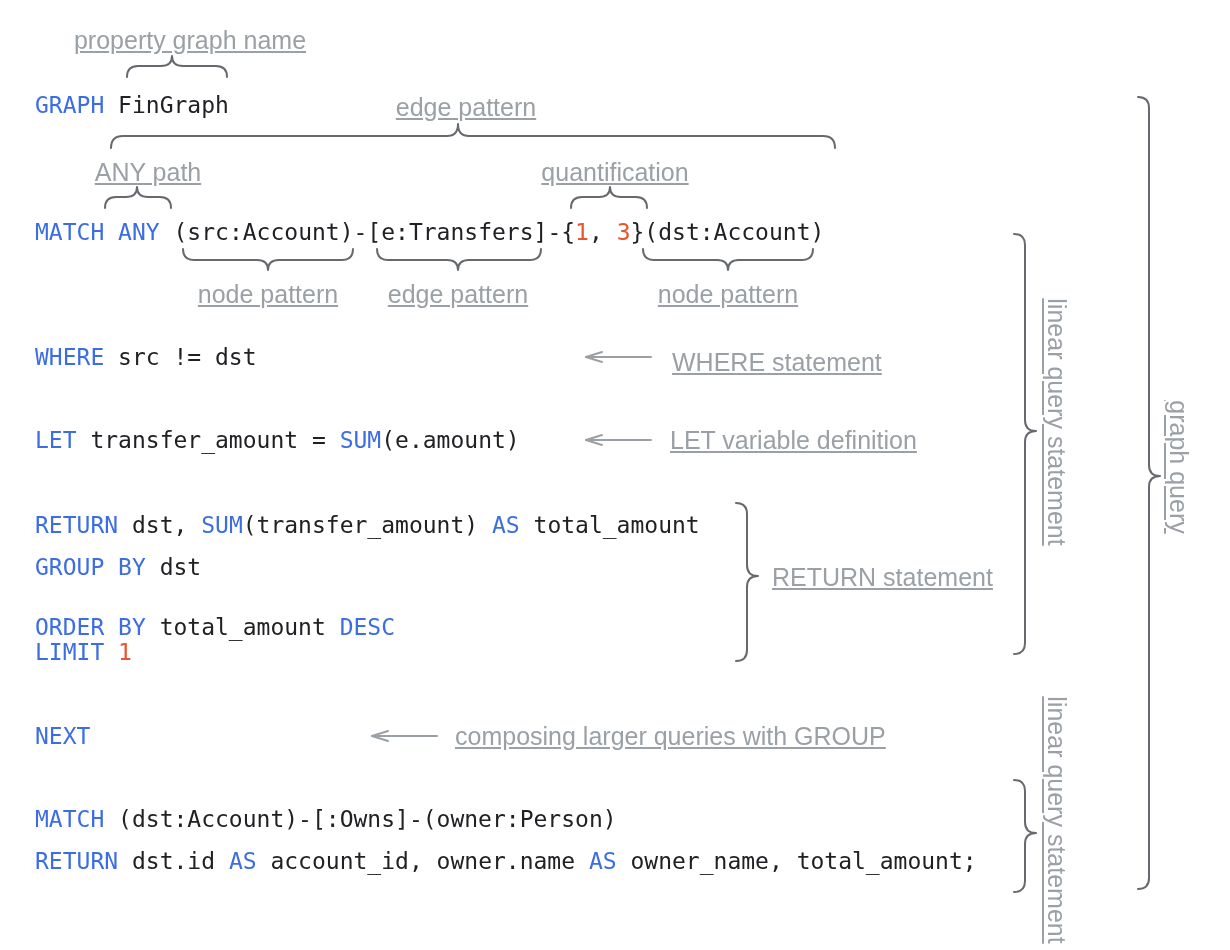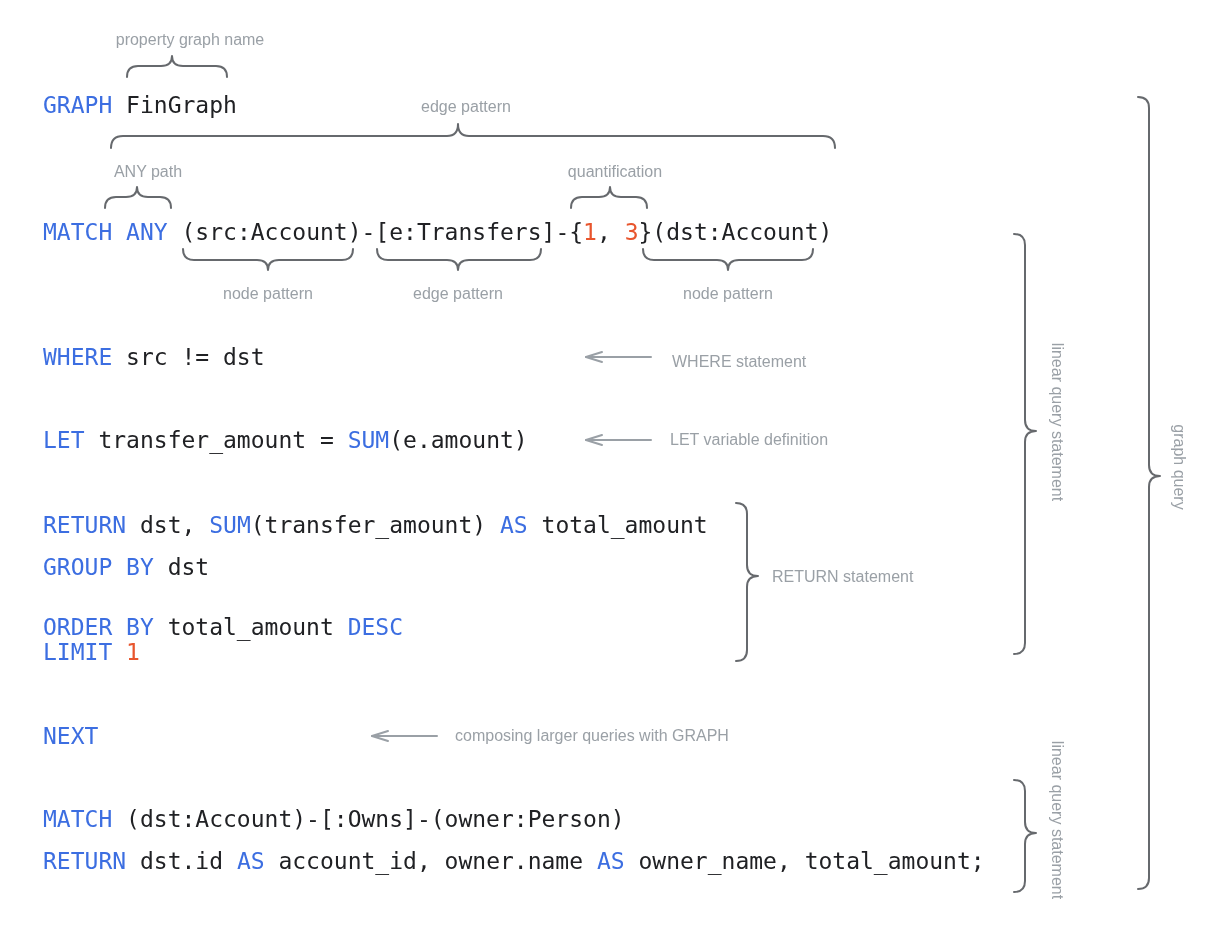--- a/index.html
+++ b/index.html
@@ -7,28 +7,29 @@
     --ann:#9aa0a6; --brace:#66696d; --bg:#ffffff;
   }
   html,body{margin:0;padding:0;background:var(--bg);}
   #canvas{
     position:relative;width:1230px;height:950px;background:var(--bg);
     overflow:hidden;font-family:"Liberation Sans",sans-serif;
   }
   .code{
     position:absolute;white-space:pre;
     font-family:"DejaVu Sans Mono","Liberation Mono",monospace;
-    font-size:23px;line-height:30px;color:var(--plain);margin-left:8px;
+    font-size:23px;line-height:30px;color:var(--plain);
   }
   .tok-kw{color:var(--kw);}
   .tok-num{color:var(--num);}
   .tok-plain{color:var(--plain);}
   .ann{
-    position:absolute;color:var(--ann);font-size:16px;line-height:24px;
+    position:absolute;color:var(--ann);font-size:25px;line-height:24px;
     white-space:nowrap;
+    text-decoration:underline;
   }
   .ann.center{transform:translateX(-50%);}
   .ann.vert{
     writing-mode:vertical-rl;transform:translate(-50%,-50%);
     white-space:nowrap;
   }
   .brace{position:absolute;}
   .brace path{fill:none;stroke:var(--brace);stroke-width:2;stroke-linecap:round;stroke-linejoin:round;}
   .arrow{position:absolute;}
   .arrow line,.arrow path{stroke:var(--ann);stroke-width:2;fill:none;stroke-linecap:round;stroke-linejoin:round;}
@@ -53,21 +54,21 @@
   <div class="ann center" style="left:190px;top:28px">property graph name</div>
   <div class="ann center" style="left:466px;top:95px">edge pattern</div>
   <div class="ann center" style="left:148px;top:160px">ANY path</div>
   <div class="ann center" style="left:615px;top:160px">quantification</div>
   <div class="ann center" style="left:268px;top:282px">node pattern</div>
   <div class="ann center" style="left:458px;top:282px">edge pattern</div>
   <div class="ann center" style="left:728px;top:282px">node pattern</div>
   <div class="ann" style="left:672px;top:350px">WHERE statement</div>
   <div class="ann" style="left:670px;top:428px">LET variable definition</div>
   <div class="ann" style="left:772px;top:565px">RETURN statement</div>
-  <div class="ann" style="left:455px;top:724px">composing larger queries with GRAPH</div>
+  <div class="ann" style="left:455px;top:724px">composing larger queries with GROUP</div>
 
   <div class="ann vert" style="left:1057px;top:422px">linear query statement</div>
   <div class="ann vert" style="left:1057px;top:820px">linear query statement</div>
   <div class="ann vert" style="left:1179px;top:467px">graph query</div>
 
   <svg class="brace" style="left:126px;top:54px" width="102" height="26">
     <path d="M1 23 Q1 12 12 12 L35 12 Q46 12 46 2 Q46 12 57 12 L90 12 Q101 12 101 23"></path>
   </svg>
   <svg class="brace" style="left:110px;top:120px" width="726" height="32">
     <path d="M1 28 Q1 16 13 16 L337 16 Q348 16 348 4 Q348 16 359 16 L713 16 Q725 16 725 28"></path>

